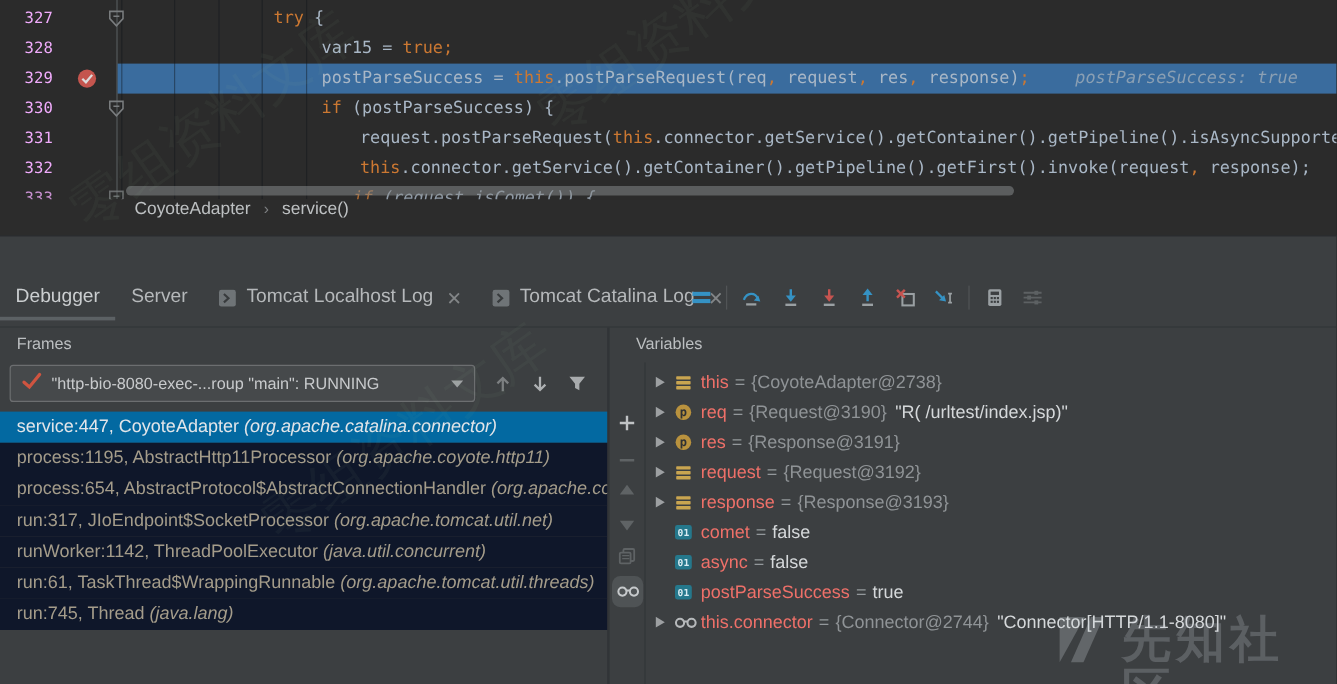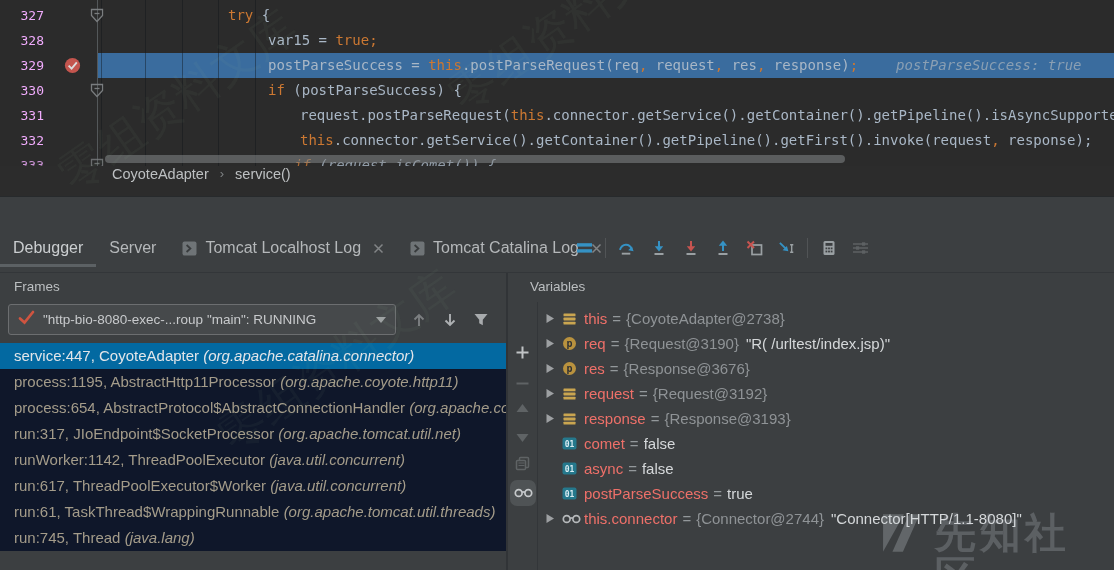--- a/index.html
+++ b/index.html
@@ -281,21 +281,20 @@
                 <path d="M1.5,2 H14.5 L9.8,7.8 V13.2 L6.2,11.3 V7.8 Z" fill="#a8abad"></path>
               </svg>
             </span>
         </div>
         <div class="frames-list" id="frames-list">
             <div class="frow selected"><span>service:447, CoyoteAdapter </span><span class="pkg">(org.apache.catalina.connector)</span></div>
             <div class="frow"><span>process:1195, AbstractHttp11Processor </span><span class="pkg">(org.apache.coyote.http11)</span></div>
             <div class="frow"><span>process:654, AbstractProtocol$AbstractConnectionHandler </span><span class="pkg">(org.apache.coyote)</span></div>
             <div class="frow"><span>run:317, JIoEndpoint$SocketProcessor </span><span class="pkg">(org.apache.tomcat.util.net)</span></div>
             <div class="frow"><span>runWorker:1142, ThreadPoolExecutor </span><span class="pkg">(java.util.concurrent)</span></div>
-            <div class="frow"><span>run:617, ThreadPoolExecutor$Worker </span><span class="pkg">(java.util.concurrent)</span></div>
             <div class="frow"><span>run:61, TaskThread$WrappingRunnable </span><span class="pkg">(org.apache.tomcat.util.threads)</span></div>
             <div class="frow"><span>run:745, Thread </span><span class="pkg">(java.lang)</span></div>
           </div>
       </div>
       <div class="vars-panel">
         <div class="panel-title">Variables</div>
         <div class="vars-toolbar" id="vars-toolbar">
             <div class="vt-btn" style="top: 43px;">
               <svg width="15" height="15" viewBox="0 0 15 15">
                 <path d="M7.5,1.5 V13.5 M1.5,7.5 H13.5" stroke="#c0c3c5" stroke-width="2"></path>
@@ -375,21 +374,21 @@
                 </svg>
               </span>
               <span class="vicon">
                 <svg width="15" height="15" viewBox="0 0 15 15">
                   <circle cx="7.5" cy="7.5" r="6.5" fill="#b9923e"></circle>
                   <text x="7.5" y="11" font-size="10" font-family="DejaVu Sans Mono, monospace" font-weight="bold" fill="#2f3133" text-anchor="middle">p</text>
                 </svg>
               </span>
               <span class="vname">res</span>
               <span class="veq">=</span>
-              <span class="vref">{Response@3676}</span>
+              <span class="vref">{Response@3191}</span>
             </div>
             <div class="vrow">
               <span class="arrow">
                 <svg width="10" height="11" viewBox="0 0 10 11">
                   <polygon points="1.5,1 9,5.5 1.5,10" fill="#9da0a2"></polygon>
                 </svg>
               </span>
               <span class="vicon">
                 <svg width="15" height="14" viewBox="0 0 15 14">
                   <g fill="#c9a550">

